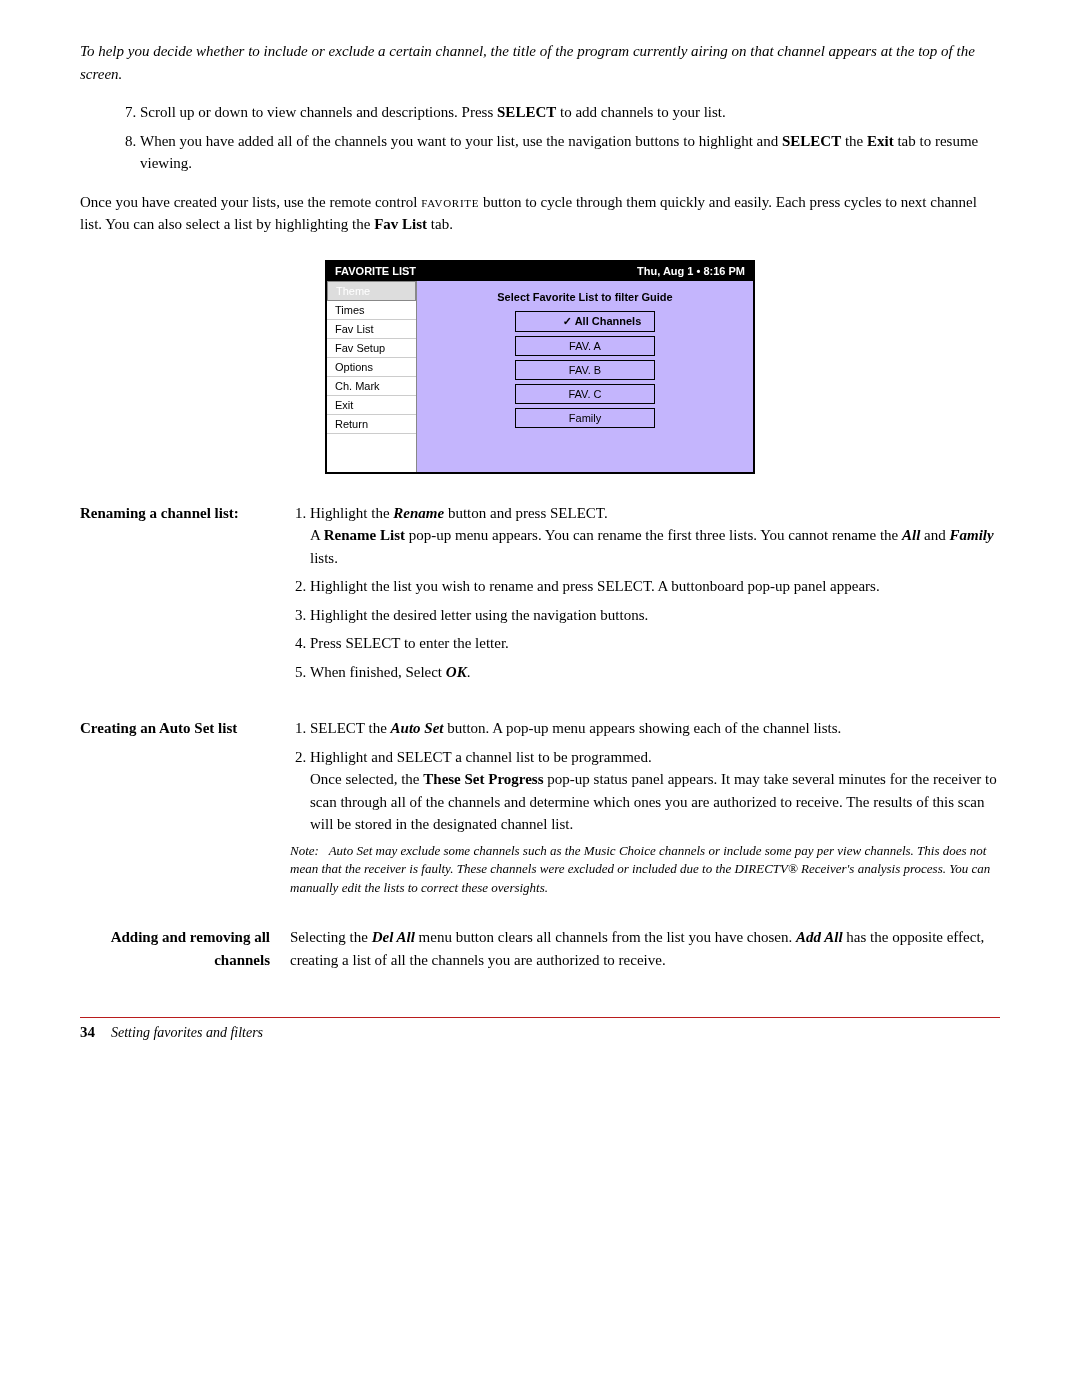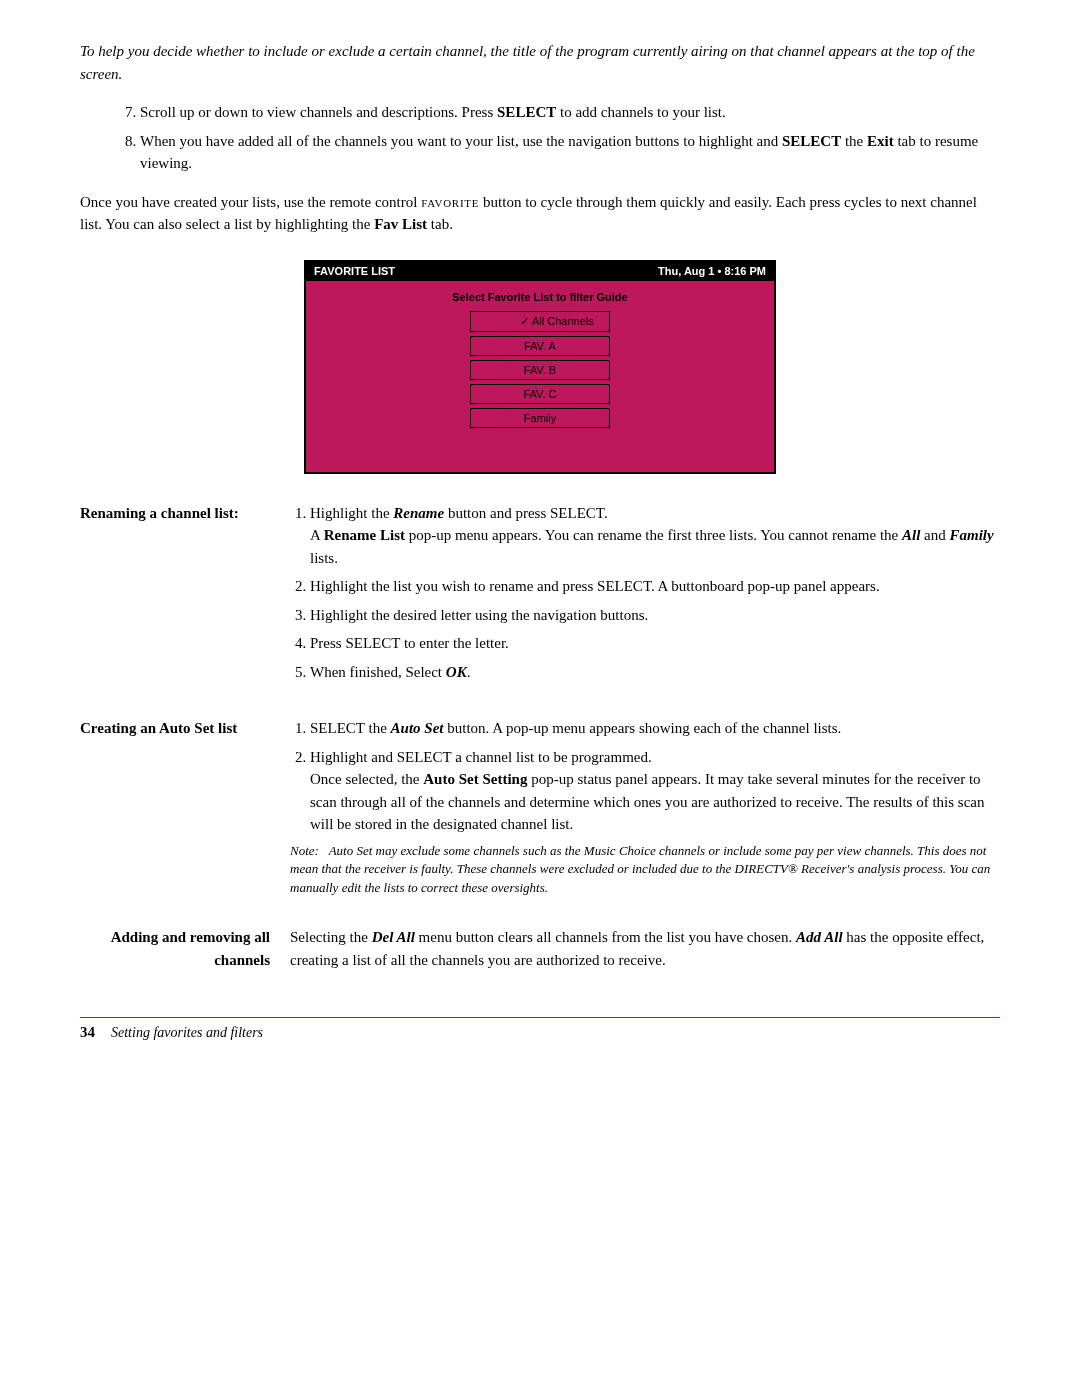--- a/index.html
+++ b/index.html
@@ -36,22 +36,22 @@
 
     
     .tv-screen-wrapper {
       display: flex;
       justify-content: center;
       margin: 24px 0 28px 0;
     }
 
     .tv-screen {
       border: 2px solid #000;
-      width: 472px;
-      background: #be185d;
+      width: 430px;
+      background: #c4b5fd;
       font-family: Arial, Helvetica, sans-serif;
       font-size: 12px;
     }
 
     .tv-header {
       display: flex;
       justify-content: space-between;
       background: #000;
       color: #fff;
       padding: 3px 8px;
@@ -110,21 +110,21 @@
       padding: 3px 6px;
       font-size: 11px;
       font-family: Arial, Helvetica, sans-serif;
     }
 
     .tv-option-btn.checked::before {
       content: '✓ ';
     }
 
     .tv-option-btn.checked {
-      font-weight: normal;
+      font-weight: bold;
       padding-left: 40px;
     }
 
     
     .section {
       display: flex;
       margin-bottom: 28px;
       line-height: 1.5;
     }
 
@@ -219,20 +219,30 @@
   Once you have created your lists, use the remote control <span class="smallcaps">favorite</span> button to cycle through them quickly and easily. Each press cycles to next channel list. You can also select a list by highlighting the <span class="bold">Fav List</span> tab.
 </p>
 
 <div class="tv-screen-wrapper">
   <div class="tv-screen">
     <div class="tv-header">
       <span>FAVORITE LIST</span>
       <span>Thu, Aug 1 • 8:16 PM</span>
     </div>
     <div class="tv-body">
+      <div class="tv-menu">
+        <div class="tv-menu-item tab-style active">Theme</div>
+        <div class="tv-menu-item">Times</div>
+        <div class="tv-menu-item">Fav List</div>
+        <div class="tv-menu-item">Fav Setup</div>
+        <div class="tv-menu-item">Options</div>
+        <div class="tv-menu-item">Ch. Mark</div>
+        <div class="tv-menu-item">Exit</div>
+        <div class="tv-menu-item">Return</div>
+      </div>
       <div class="tv-content">
         <div class="tv-content-title">Select Favorite List to filter Guide</div>
         <div class="tv-option-btn checked">All Channels</div>
         <div class="tv-option-btn">FAV. A</div>
         <div class="tv-option-btn">FAV. B</div>
         <div class="tv-option-btn">FAV. C</div>
         <div class="tv-option-btn">Family</div>
         <div style="height:30px;"></div>
       </div>
     </div>
@@ -260,21 +270,21 @@
 <div class="section">
   <div class="section-label">Creating an Auto Set list</div>
   <div class="section-content">
     <ol>
       <li>
         SELECT the <span class="bold-italic">Auto Set</span> button. A pop-up menu appears showing each of the channel lists.
       </li>
       <li>
         Highlight and SELECT a channel list to be programmed.<br>
         <span>
-          Once selected, the <span class="bold">Auto Set Setting</span> pop-up status panel appears. It may take several minutes for the receiver to scan through all of the channels and determine which ones you are authorized to receive. The results of this scan will be stored in the designated channel list.
+          Once selected, the <span class="bold">These Set Progress</span> pop-up status panel appears. It may take several minutes for the receiver to scan through all of the channels and determine which ones you are authorized to receive. The results of this scan will be stored in the designated channel list.
         </span>
       </li>
     </ol>
     <div class="note-block">
       <span class="note-label">Note:&nbsp;&nbsp;&nbsp;</span><span class="italic">Auto Set may exclude some channels such as the Music Choice channels or include some pay per view channels. This does not mean that the receiver is faulty. These channels were excluded or included due to the DIRECTV® Receiver's analysis process. You can manually edit the lists to correct these oversights.</span>
     </div>
   </div>
 </div>
 
 <div class="section">

